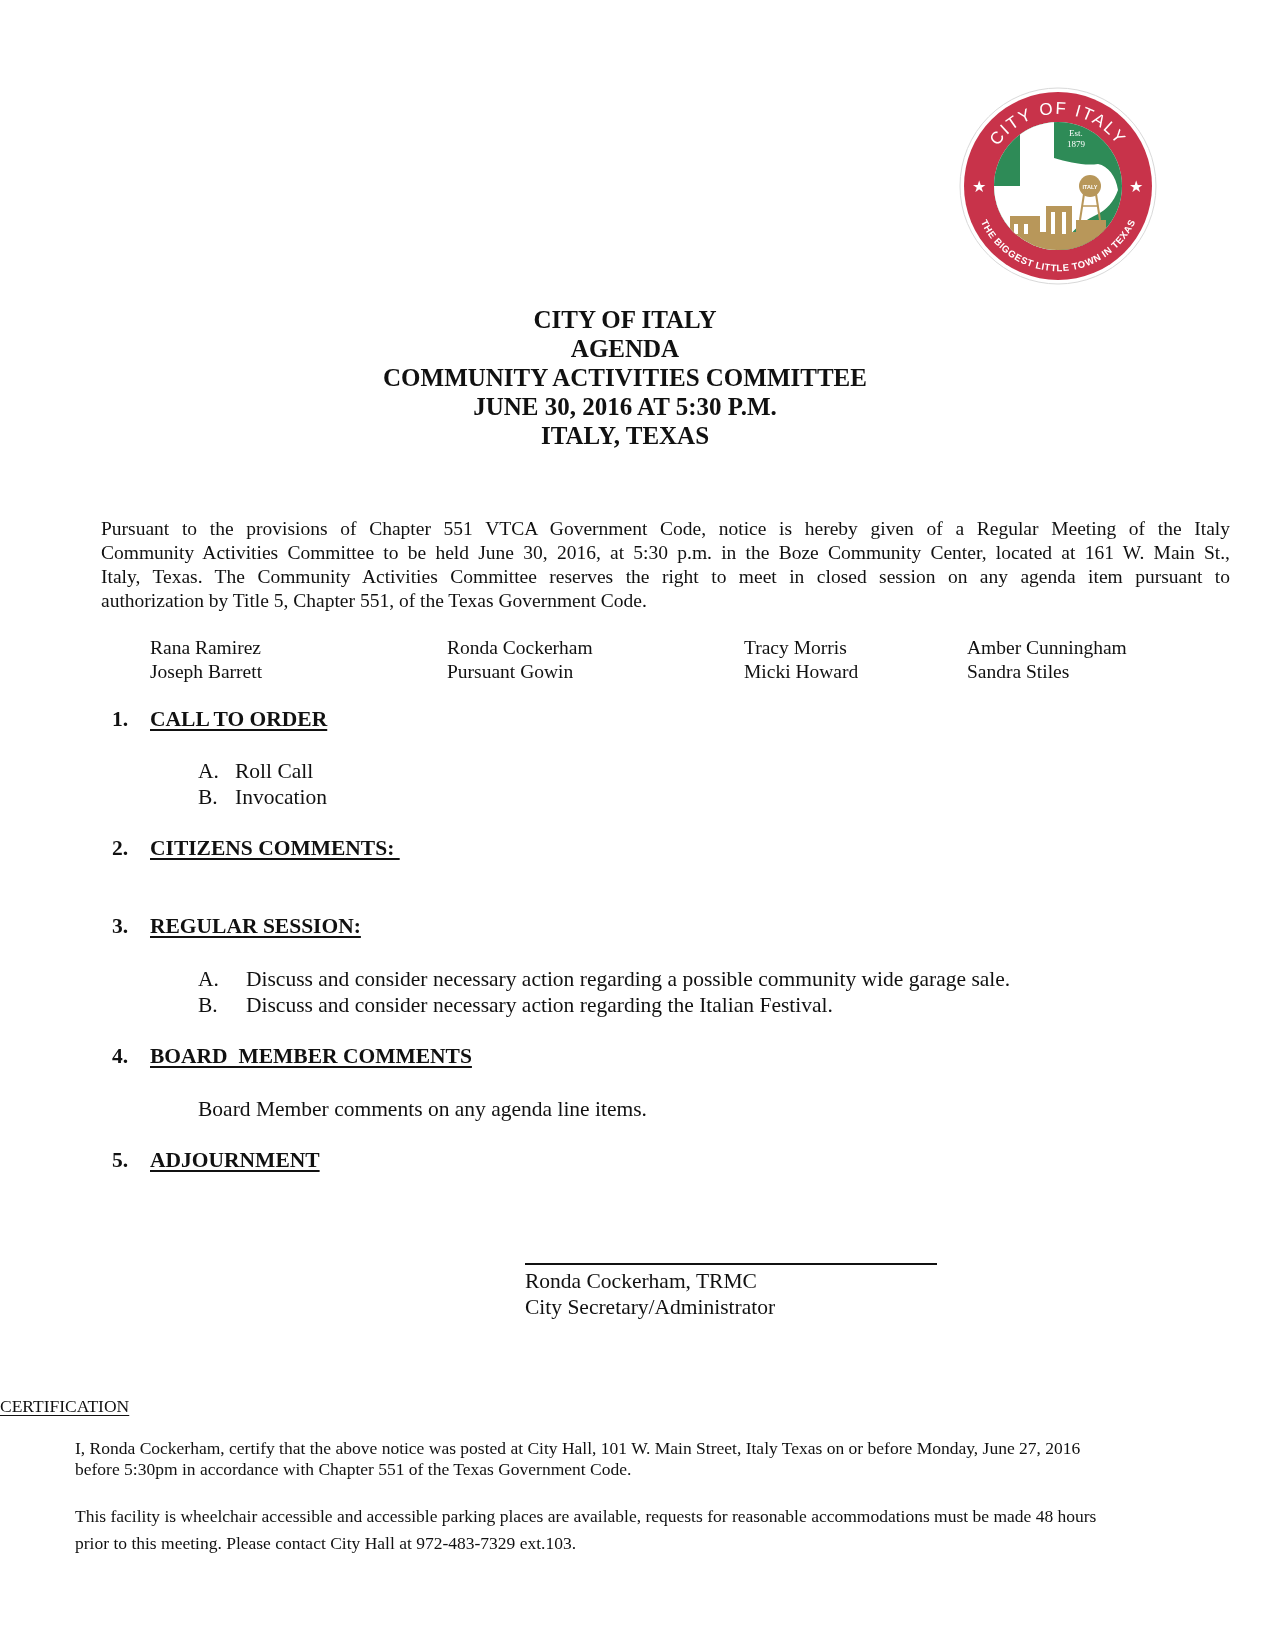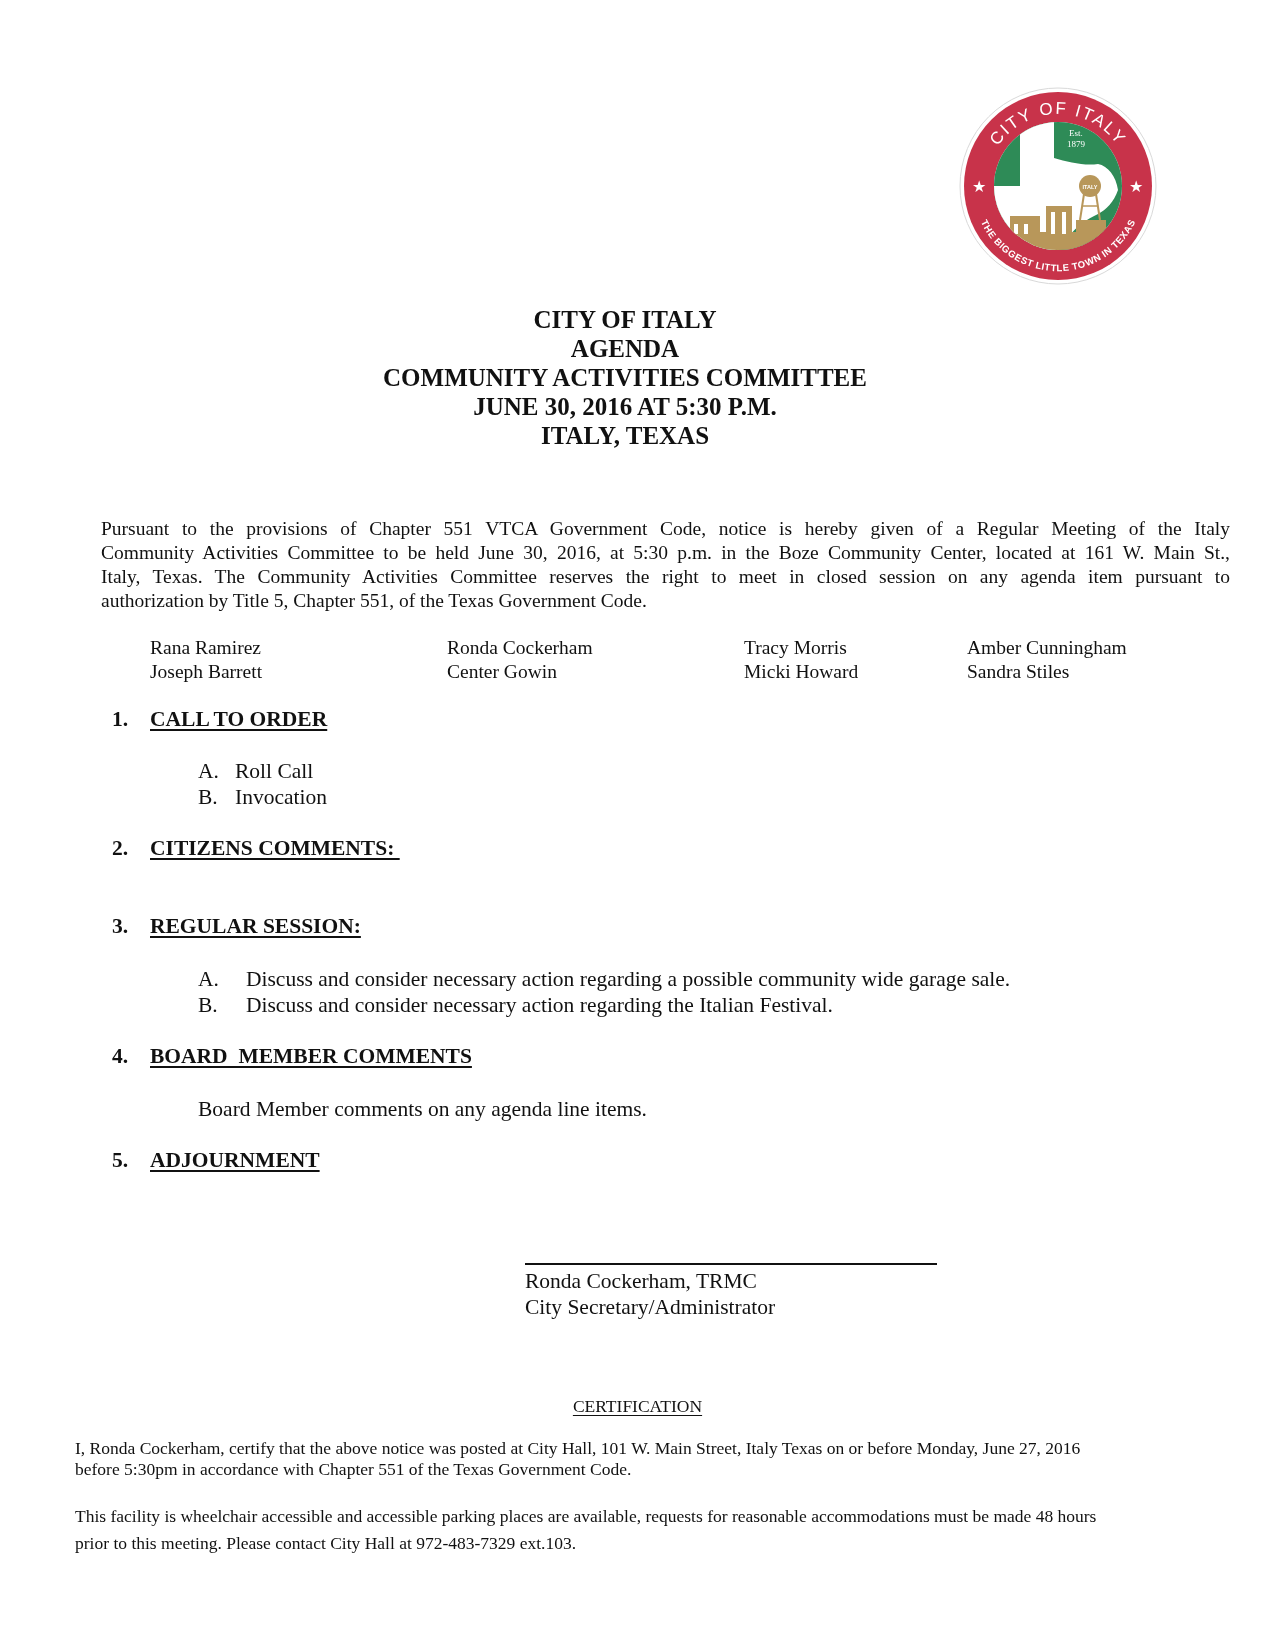--- a/index.html
+++ b/index.html
@@ -26,21 +26,21 @@
   .section { position: absolute; left: 112px; font-size: 21.5px; font-weight: bold; white-space: nowrap; }
   .section .num { display: inline-block; width: 38px; }
   .section .head { text-decoration: underline; text-underline-offset: 3px; text-decoration-thickness: 2px; margin-top: 24px; }
 
   .sub { position: absolute; font-size: 21.5px; white-space: nowrap; margin-left: 12px; }
   .sub .letter { display: inline-block; }
 
   .sig-line { position: absolute; left: 525px; top: 1263px; width: 412px; height: 0; border-top: 2px solid #111; }
   .sig { position: absolute; left: 525px; top: 1268px; font-size: 21.5px; line-height: 26px; white-space: nowrap; }
 
-  .cert-title { position: absolute; left: 0; top: 1396px; width: 1275px; text-align: center; font-size: 17.5px; }
+  .cert-title { position: absolute; left: 0; top: 1396px; width: 1275px; font-size: 17.5px; }
   .cert-title span { text-decoration: underline; text-underline-offset: 3px; }
 
   .small { position: absolute; left: 75px; font-size: 17.5px; line-height: 21px; white-space: nowrap; }
 </style>
 </head>
 <body>
 
 <div class="page">
 
   <svg class="seal" viewBox="0 0 200 200">
@@ -101,21 +101,21 @@
     <span class="line last">authorization by Title 5, Chapter 551, of the Texas Government Code.</span>
   </div>
 
   <div class="members">
     <div class="col" style="left:0">
       <div>Rana Ramirez</div>
       <div>Joseph Barrett</div>
     </div>
     <div class="col" style="left:297px">
       <div>Ronda Cockerham</div>
-      <div>Center Gowin</div>
+      <div>Pursuant Gowin</div>
     </div>
     <div class="col" style="left:594px">
       <div>Tracy Morris</div>
       <div>Micki Howard</div>
     </div>
     <div class="col" style="left:817px">
       <div>Amber Cunningham</div>
       <div>Sandra Stiles</div>
     </div>
   </div>

